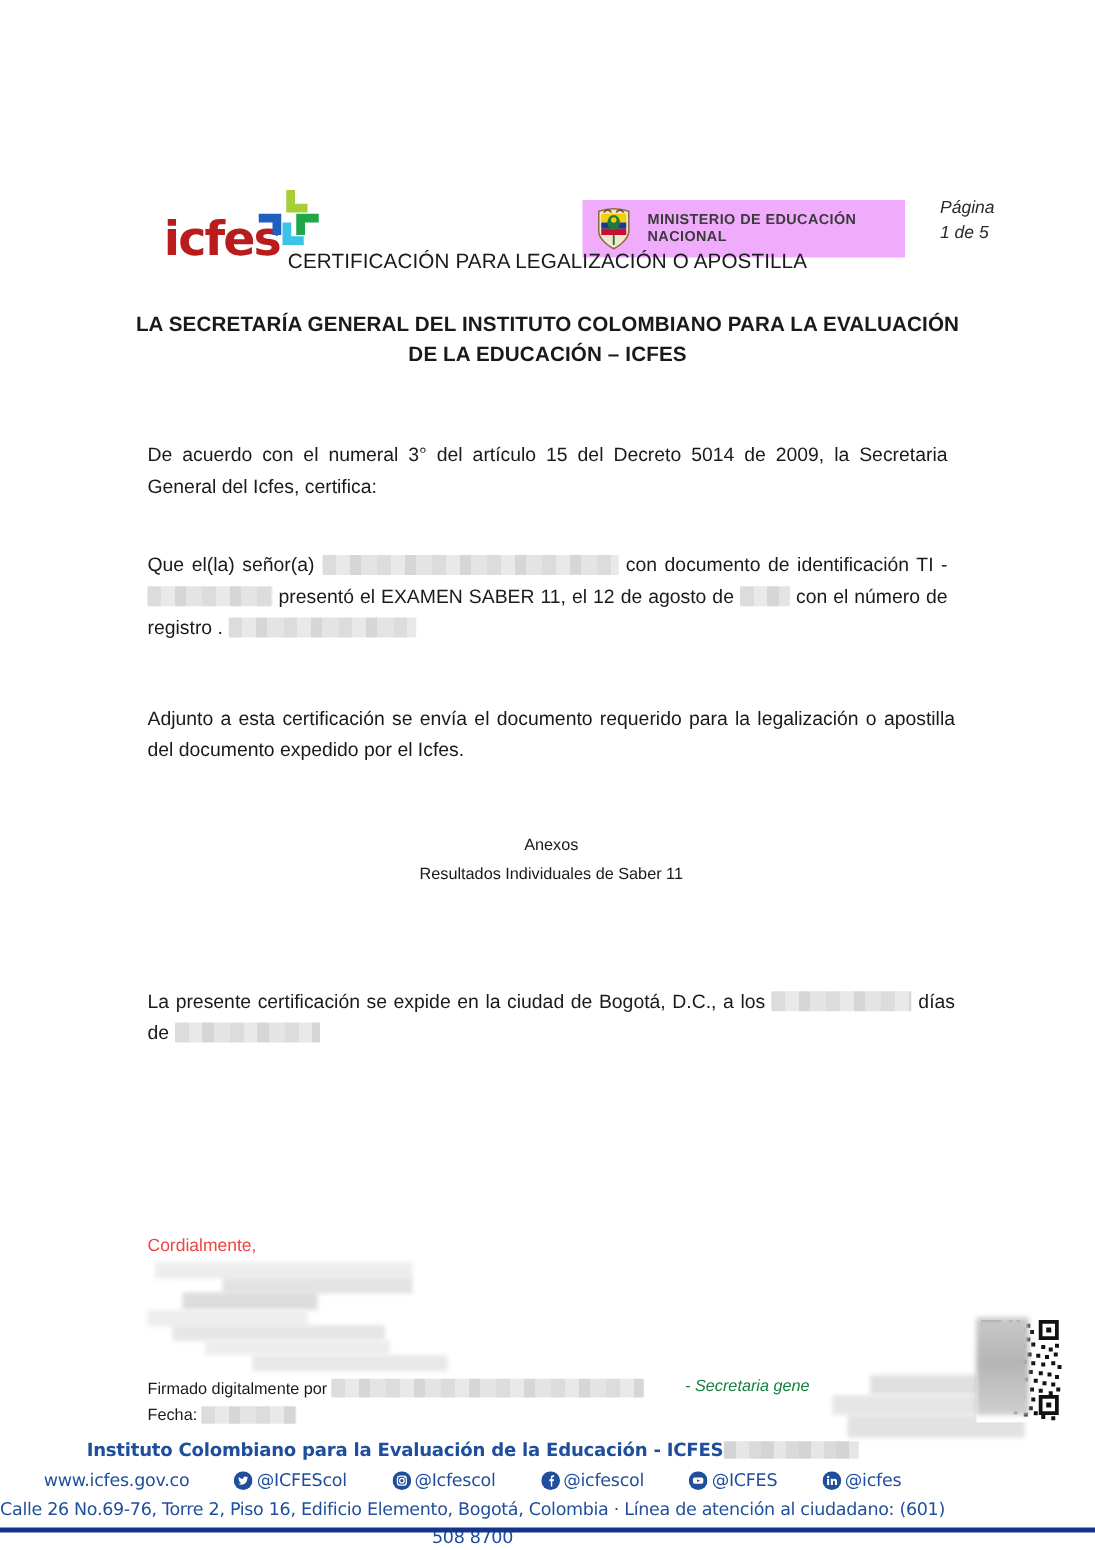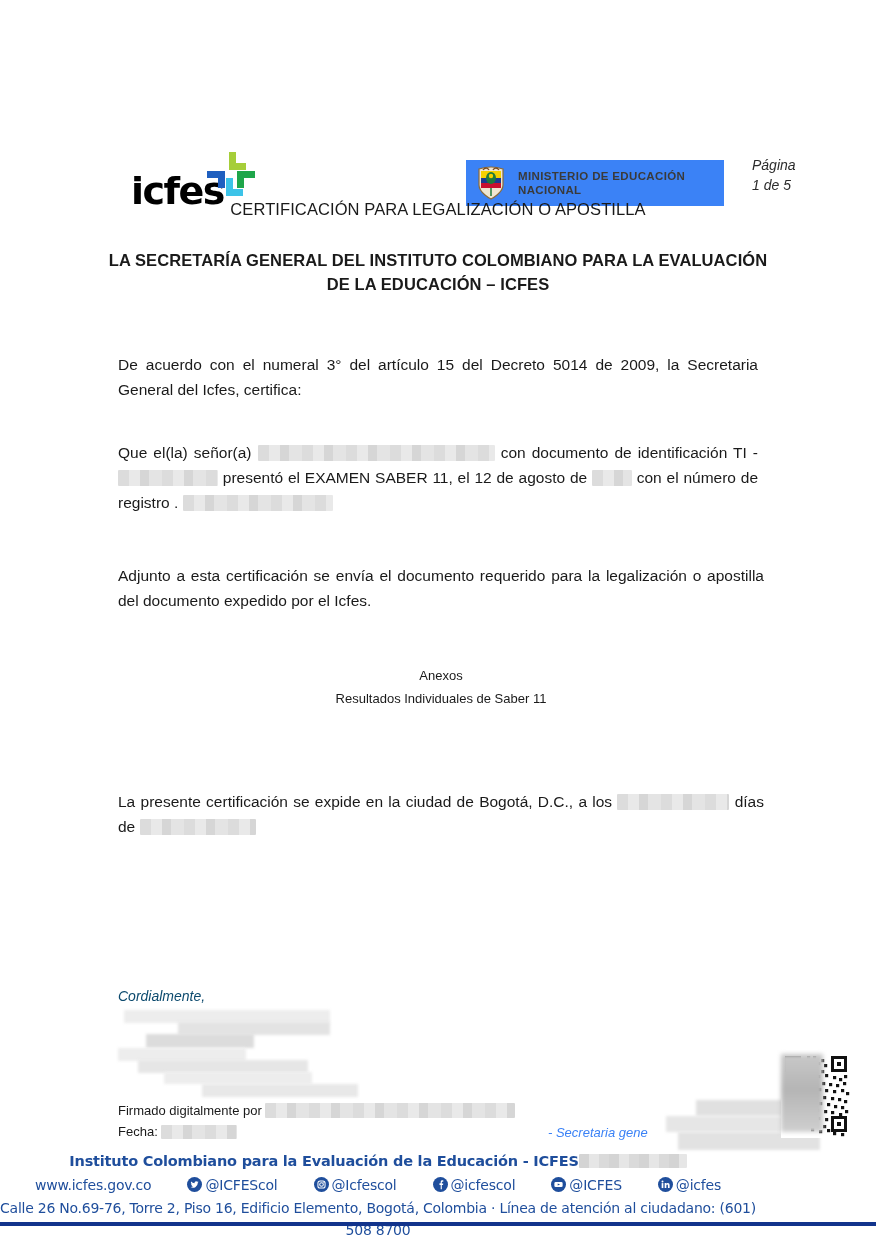--- a/index.html
+++ b/index.html
@@ -41,38 +41,38 @@
     height: 62px;
   }
   .icfes-word {
     position: absolute;
     left: 0;
     top: 22px;
     font-family: "DejaVu Sans", sans-serif;
     font-size: 38px;
     font-weight: 700;
     letter-spacing: -1.5px;
-    color: #000000;
+    color: #b91c1c;
     line-height: 1;
   }
   .pinwheel {
     position: absolute;
     left: 74px;
     top: 0px;
     width: 52px;
     height: 52px;
   }
 
   .ministerio-block {
     position: absolute;
     left: 466px;
     top: 88px;
     width: 258px;
     height: 46px;
-    background: #3b82f6;
+    background: #f0abfc;
     display: flex;
     align-items: center;
   }
   .escudo {
     width: 32px;
     height: 34px;
     margin-left: 9px;
     margin-right: 11px;
     flex: none;
   }
@@ -156,23 +156,22 @@
         #e4e4e4 31px, #e4e4e4 44px);
     border-radius: 1px;
     filter: blur(0.4px);
   }
 
   
   .cordialmente {
     position: absolute;
     left: 118px;
     top: 988px;
-    font-style: italic;
     font-size: 14px;
-    color: #0c4a6e;
+    color: #ef4444;
   }
 
   .sig-blur {
     position: absolute;
     left: 118px;
     top: 1008px;
     width: 240px;
     height: 92px;
   }
   .sig-blur span {
@@ -190,23 +189,22 @@
     line-height: 1.65;
     color: #1a1a1a;
     white-space: nowrap;
   }
   .secretaria-tag {
     position: absolute;
     left: 548px;
     top: 1101px;
     font-style: italic;
     font-size: 13px;
-    color: #3b82f6;
+    color: #15803d;
     white-space: nowrap;
-    margin-top: 24px;
   }
 
   .qr-wrap {
     position: absolute;
     left: 781px;
     top: 1050px;
     width: 72px;
     height: 88px;
   }
   .qr-code { width: 72px; height: 88px; display: block; }

